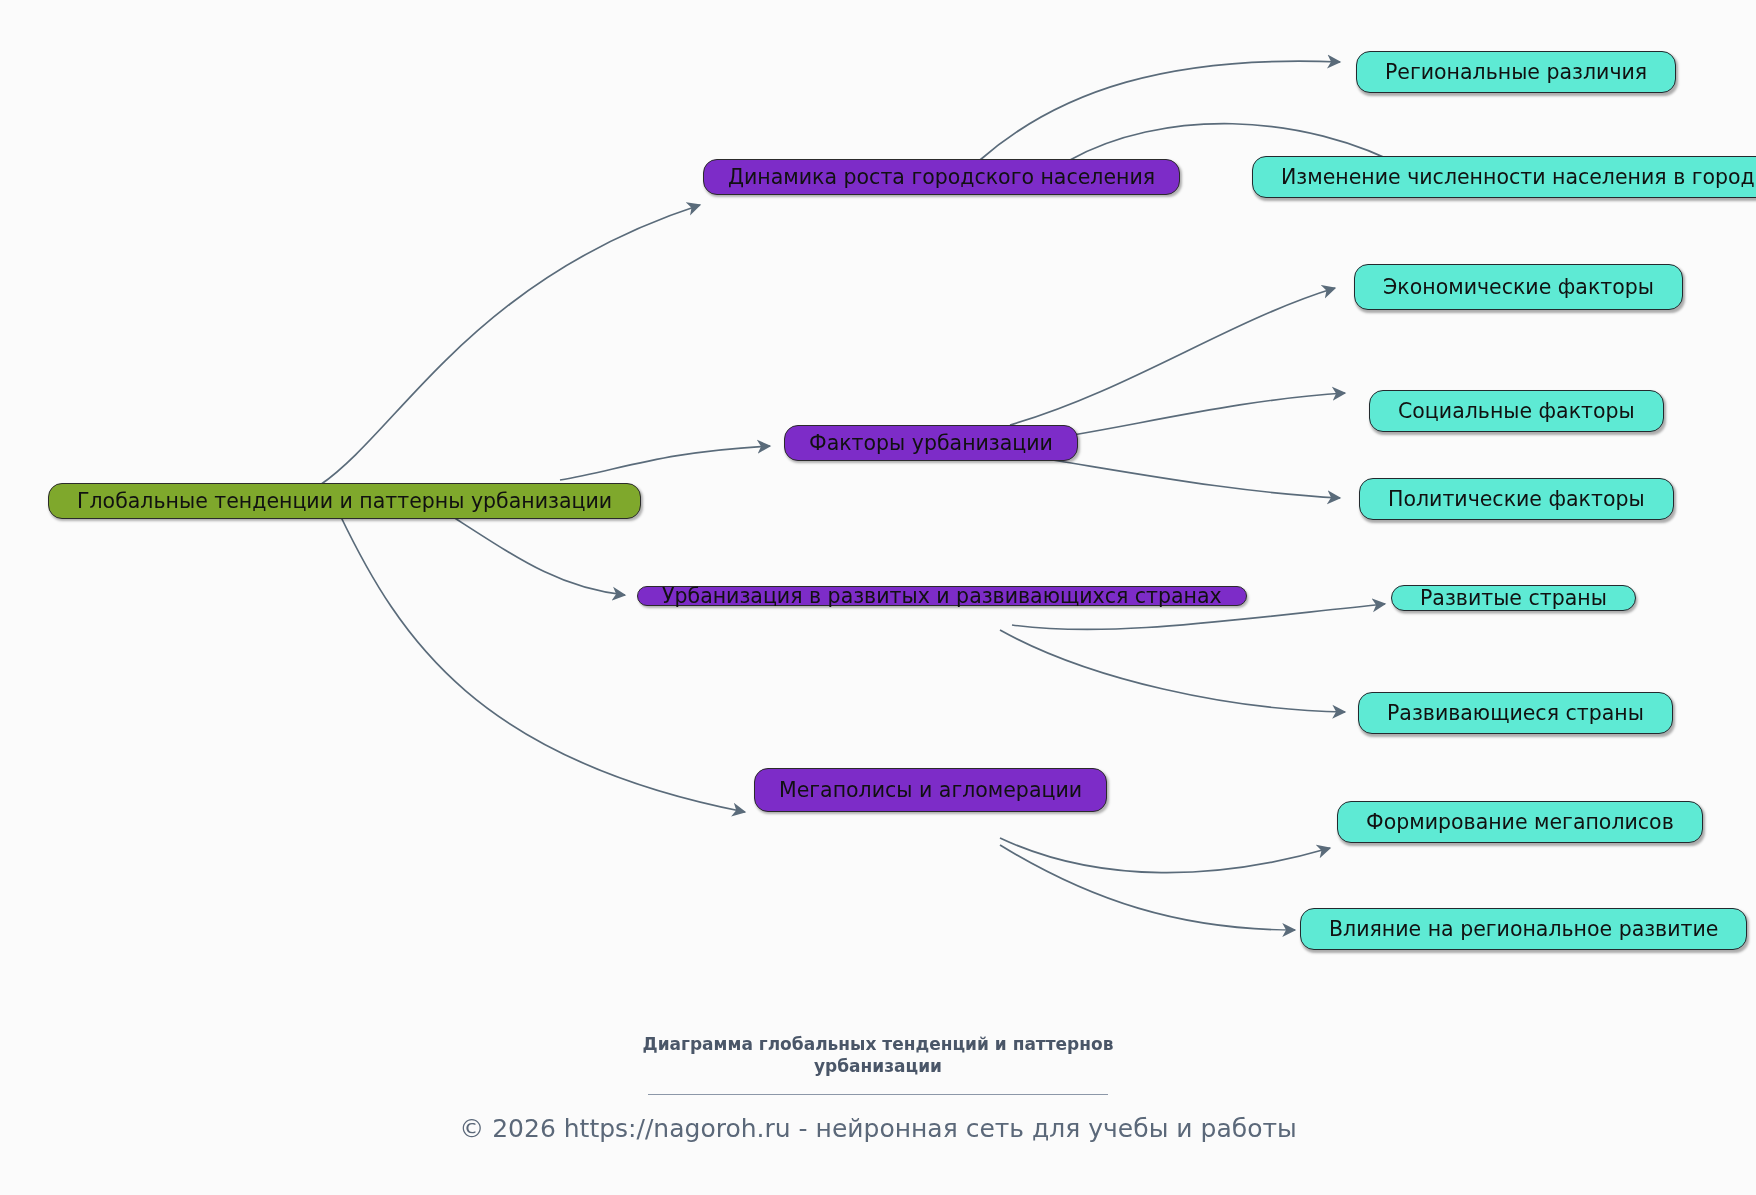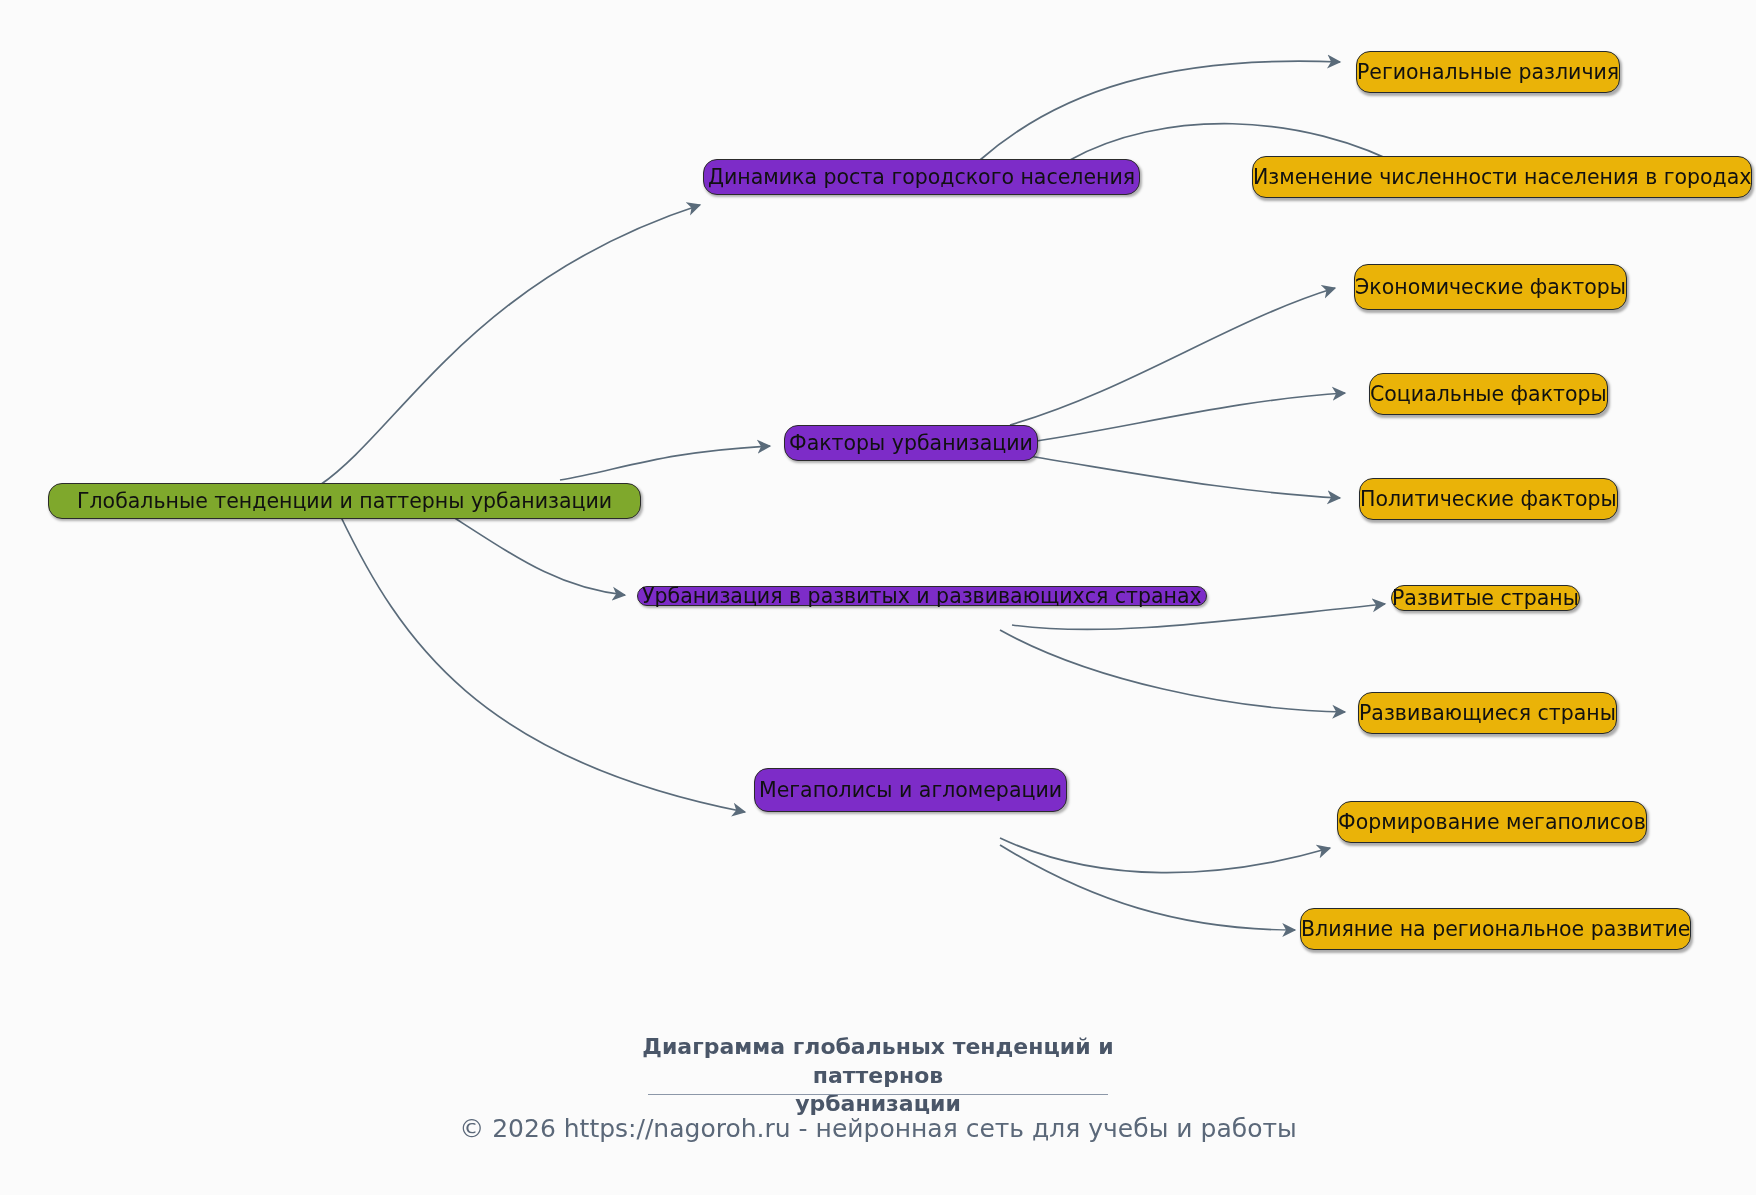--- a/index.html
+++ b/index.html
@@ -43,39 +43,39 @@
     color: #111111;
     font-size: 20.5px;
     padding: 0 28px;
     box-shadow: 1.5px 2px 2.5px rgba(0,0,0,0.30);
   }
   .node-branch {
     background: #7D2CC8;
     border: 1.6px solid #2b2b2b;
     color: #111111;
     font-size: 20.5px;
-    padding: 0 4px;
+    padding: 0 24px;
     box-shadow: 1.5px 2px 2.5px rgba(0,0,0,0.30);
   }
   .node-leaf {
-    background: #eab308;
+    background: #5eead4;
     border: 1.6px solid #24292e;
     color: #111111;
     font-size: 20.5px;
-    padding: 0 0;
+    padding: 0 28px;
     box-shadow: 1.5px 2.5px 2.5px rgba(0,0,0,0.32);
   }
   .footer-title {
     position: absolute;
     left: 50%;
     transform: translateX(-50%);
     top: 1033px;
     width: 520px;
     text-align: center;
-    font-size: 22px;
+    font-size: 17px;
     font-weight: bold;
     color: #4a5668;
     line-height: 1.3;
   }
   .footer-rule {
     position: absolute;
     left: 50%;
     transform: translateX(-50%);
     top: 1094px;
     width: 460px;
@@ -137,21 +137,21 @@
   <div class="node node-leaf" style="left:1252px; top:156px; height:42px;">
     <span>Изменение численности населения в городах</span>
   </div>
 
   <div class="node node-branch" style="left:784px; top:425px; height:36px;">
     <span>Факторы урбанизации</span>
   </div>
   <div class="node node-leaf" style="left:1354px; top:264px; height:46px;">
     <span>Экономические факторы</span>
   </div>
-  <div class="node node-leaf" style="left:1369px; top:373px; height:42px;">
+  <div class="node node-leaf" style="left:1369px; top:390px; height:42px;">
     <span>Социальные факторы</span>
   </div>
   <div class="node node-leaf" style="left:1359px; top:478px; height:42px;">
     <span>Политические факторы</span>
   </div>
 
   <div class="node node-branch" style="left:637px; top:586px; height:20px;">
     <span>Урбанизация в развитых и развивающихся странах</span>
   </div>
   <div class="node node-leaf" style="left:1391px; top:585px; height:26px;">

